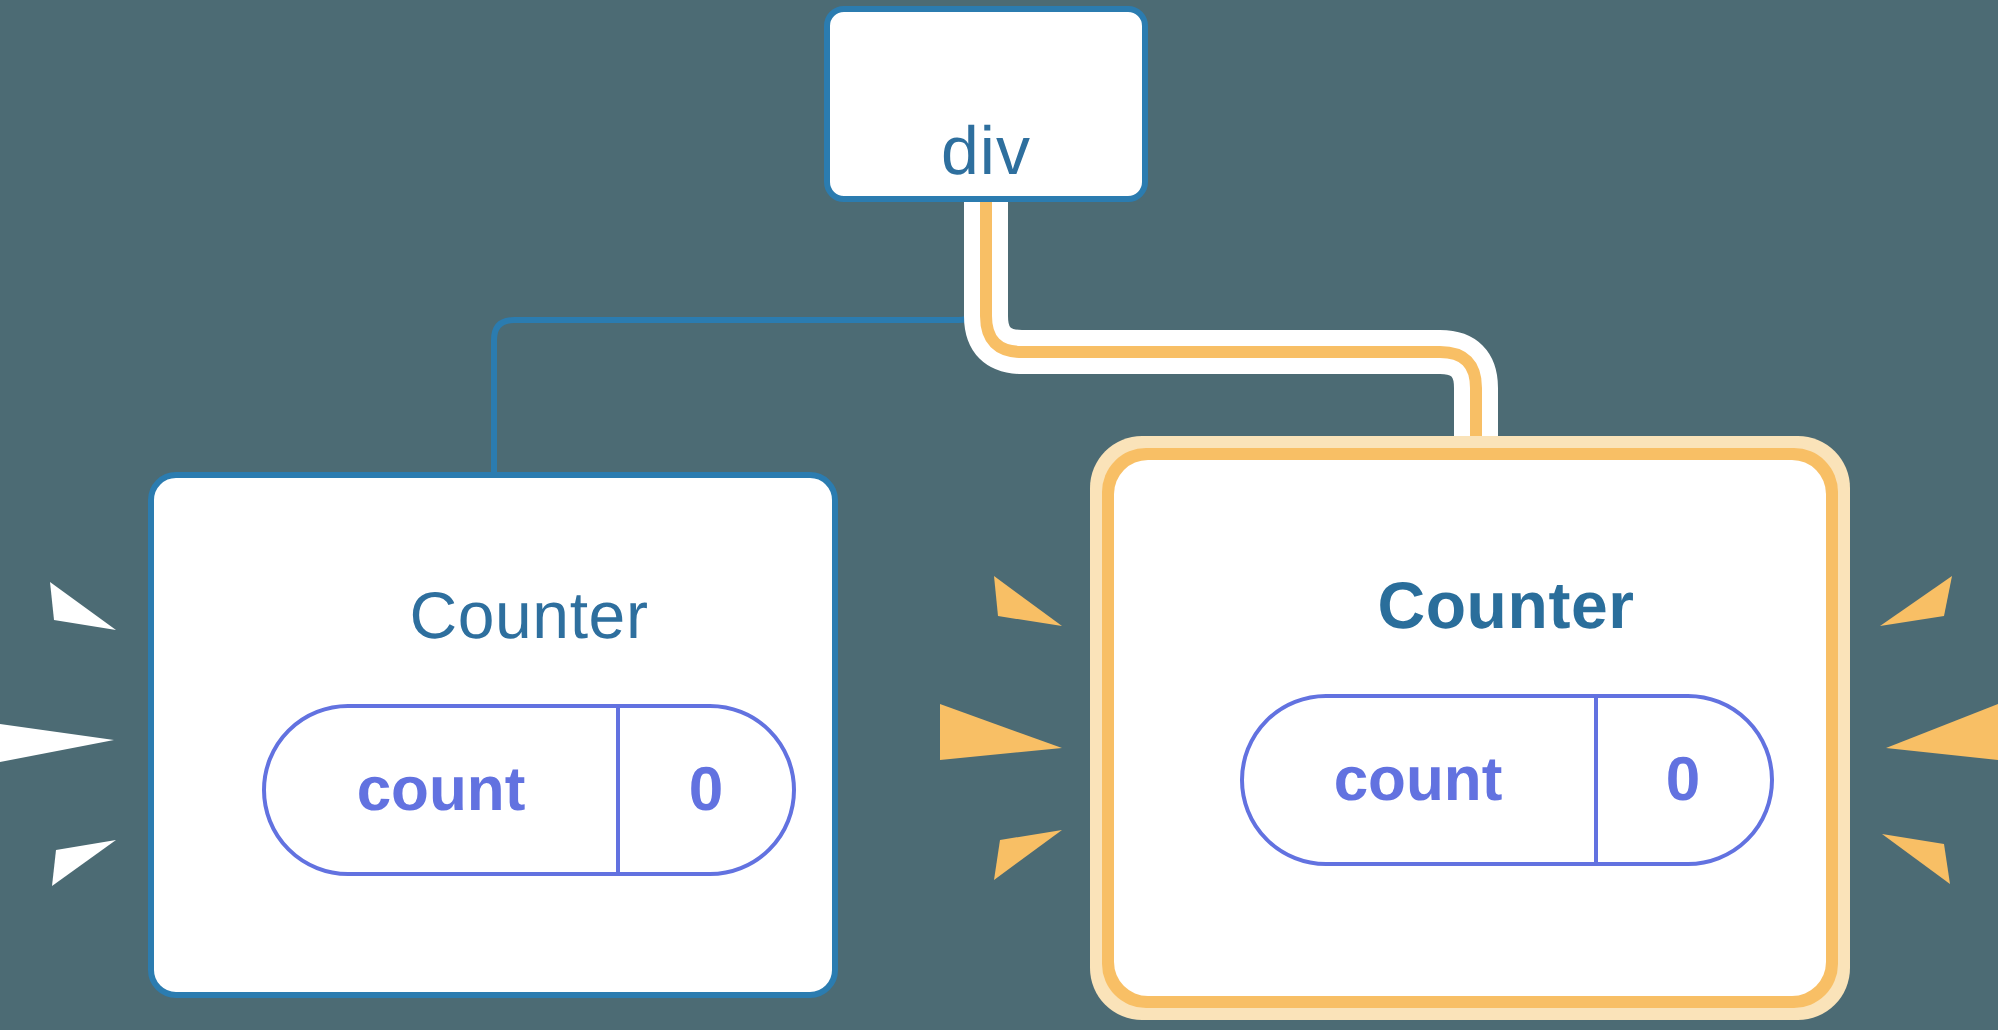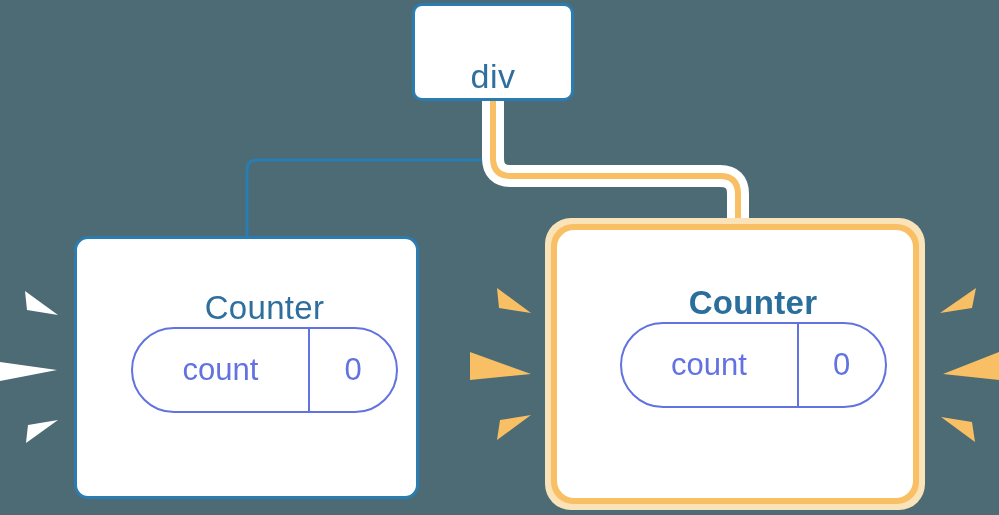--- a/index.html
+++ b/index.html
@@ -128,20 +128,22 @@
     letter-spacing: .3px;
   }
   .card-title.bold {
     font-weight: bold;
     color: #2a6e9b;
     margin-top: 48px;
   }
 
   
   .pill-wrap {
+    margin-top: 25px;
+    font-weight: bold;
   }
   .pill {
     position: relative;
     width: 267px;
     height: 86px;
     border: 2px solid #6272e0;
     border-radius: 43px;
     box-sizing: border-box;
     display: flex;
     align-items: stretch;

